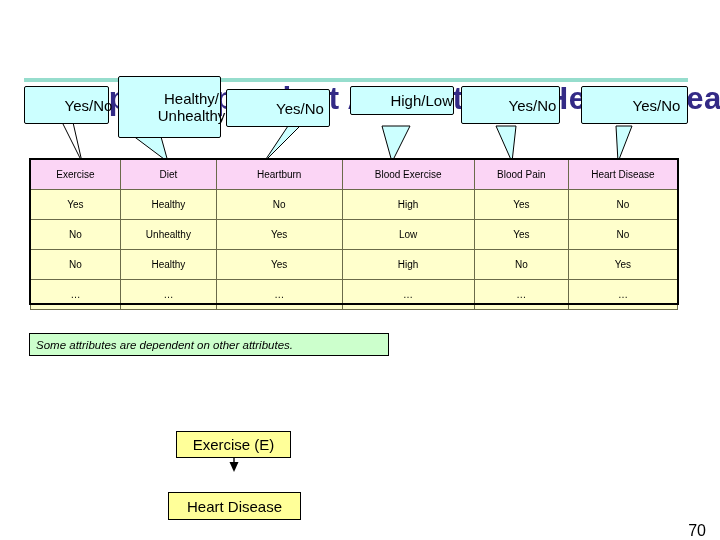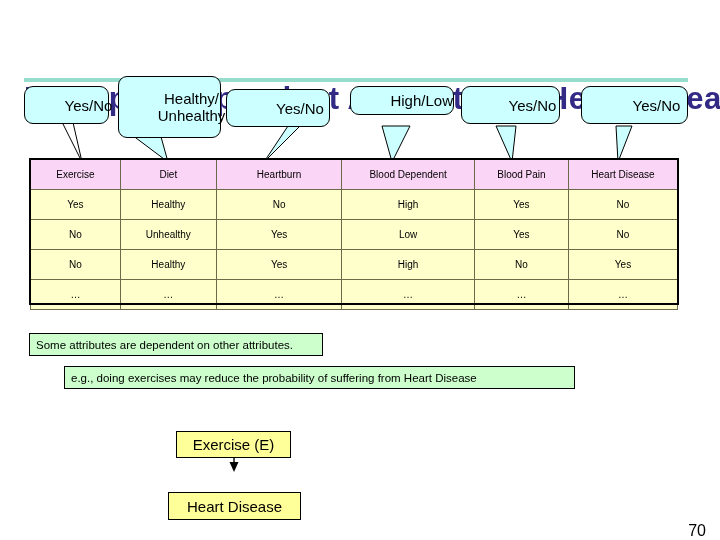--- a/index.html
+++ b/index.html
@@ -43,21 +43,21 @@
     width: 664px;
     height: 4px;
     background: #96ddcd;
   }
 
   
   .callout {
     position: absolute;
     background: #ccffff;
     border: 1px solid #000000;
-    border-radius: 9px;
+    border-radius: 2px;
     box-sizing: border-box;
     display: flex;
     align-items: center;
     justify-content: center;
     text-align: center;
     font-size: 15px;
     color: #000000;
     line-height: 17px;
     z-index: 5;
     padding-left: 44px;
@@ -117,21 +117,21 @@
     background: #ccffcc;
     border: 1px solid #000000;
     box-sizing: border-box;
     display: flex;
     align-items: center;
     font-size: 11.5px;
     color: #000000;
     padding: 0 6px;
     z-index: 6;
   }
-  #note-1 { left: 29px; top: 333px; width: 294px; height: 23px; }
+  #note-1 { left: 29px; top: 333px; width: 360px; height: 23px; font-style: italic; }
   #note-2 { left: 64px; top: 366px; width: 511px; height: 23px; }
 
   
   .node {
     position: absolute;
     background: #ffff99;
     border: 1px solid #000000;
     box-sizing: border-box;
     display: flex;
     align-items: center;
@@ -210,21 +210,21 @@
   <div class="callout" id="callout-heart-disease" style="left:581px; top:86px; width:107px; height:38px;">
     <span>Yes/No</span>
   </div>
 
   <table class="attr-table">
     <thead>
       <tr>
         <th class="col-0">Exercise</th>
         <th class="col-1">Diet</th>
         <th class="col-2">Heartburn</th>
-        <th class="col-3">Blood Dependent</th>
+        <th class="col-3">Blood Exercise</th>
         <th class="col-4">Blood Pain</th>
         <th class="col-5">Heart Disease</th>
       </tr>
     </thead>
     <tbody>
       <tr>
         <td>Yes</td>
         <td>Healthy</td>
         <td>No</td>
         <td>High</td>
@@ -255,23 +255,20 @@
         <td>…</td>
         <td>…</td>
       </tr>
     </tbody>
   </table>
   <div class="table-frame"></div>
 
   <div class="note" id="note-1">
     <span>Some attributes are dependent on other attributes.</span>
   </div>
-  <div class="note" id="note-2">
-    <span>e.g., doing exercises may reduce the probability of suffering from Heart Disease</span>
-  </div>
 
   <svg id="edge-svg">
     <line x1="84" y1="36" x2="84" y2="64" stroke="#000000" stroke-width="1.4"></line>
     <polygon points="84,72 79.5,62 88.5,62" fill="#000000"></polygon>
   </svg>
 
   <div class="node" id="node-exercise">
     <span>Exercise (E)</span>
   </div>
   <div class="node" id="node-heart">

